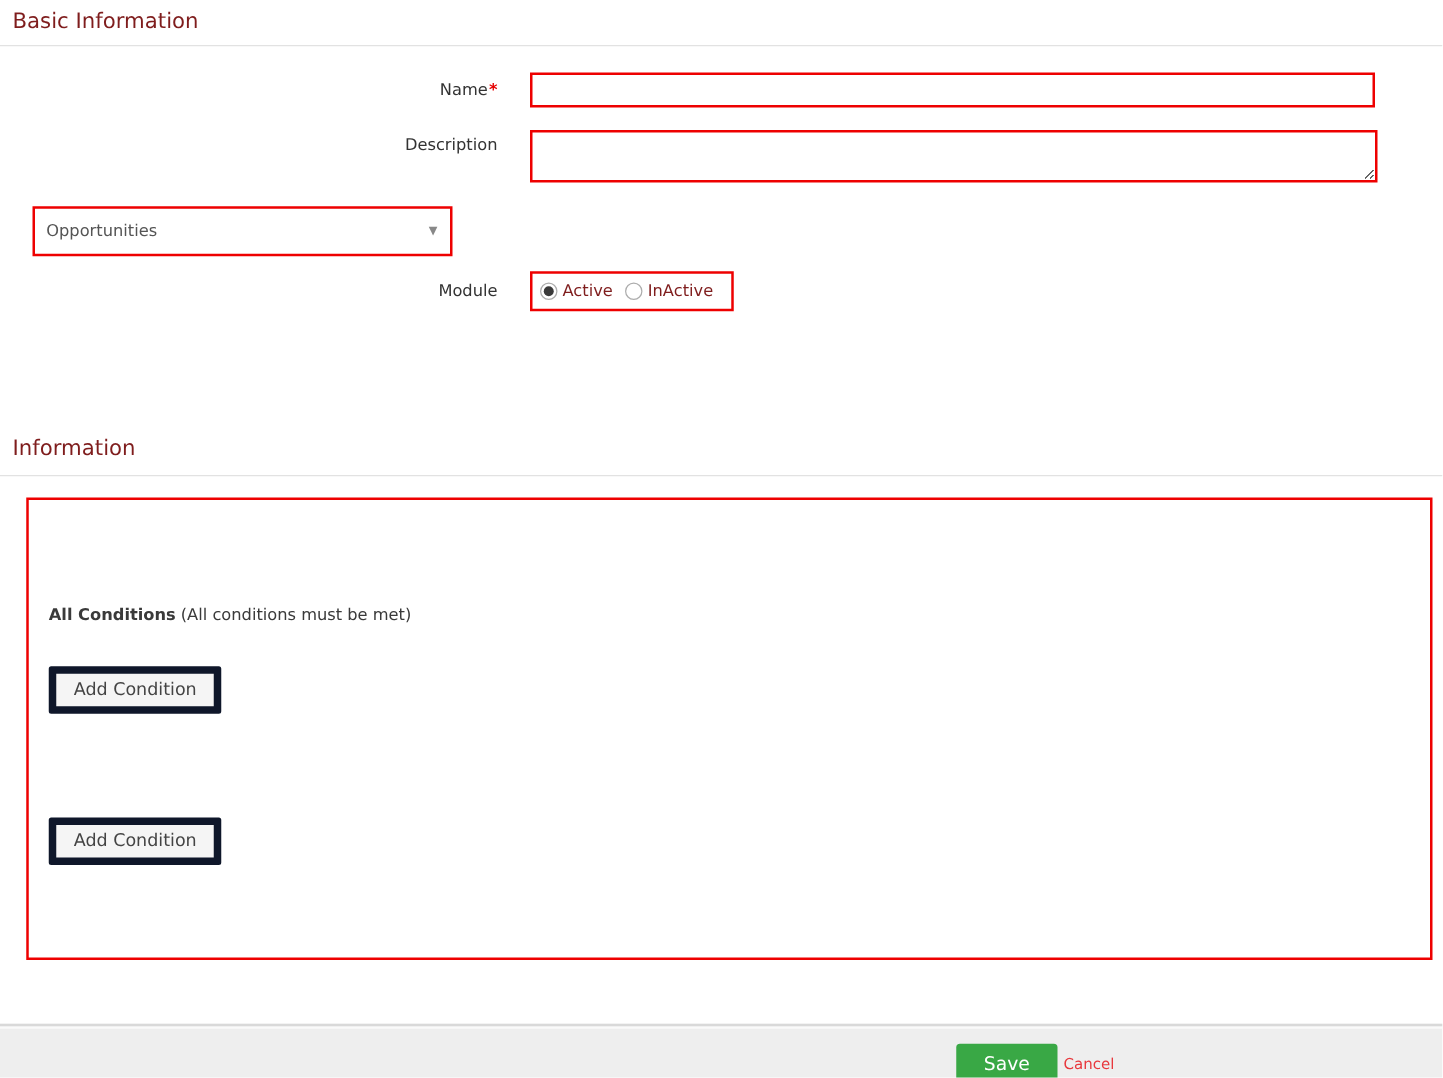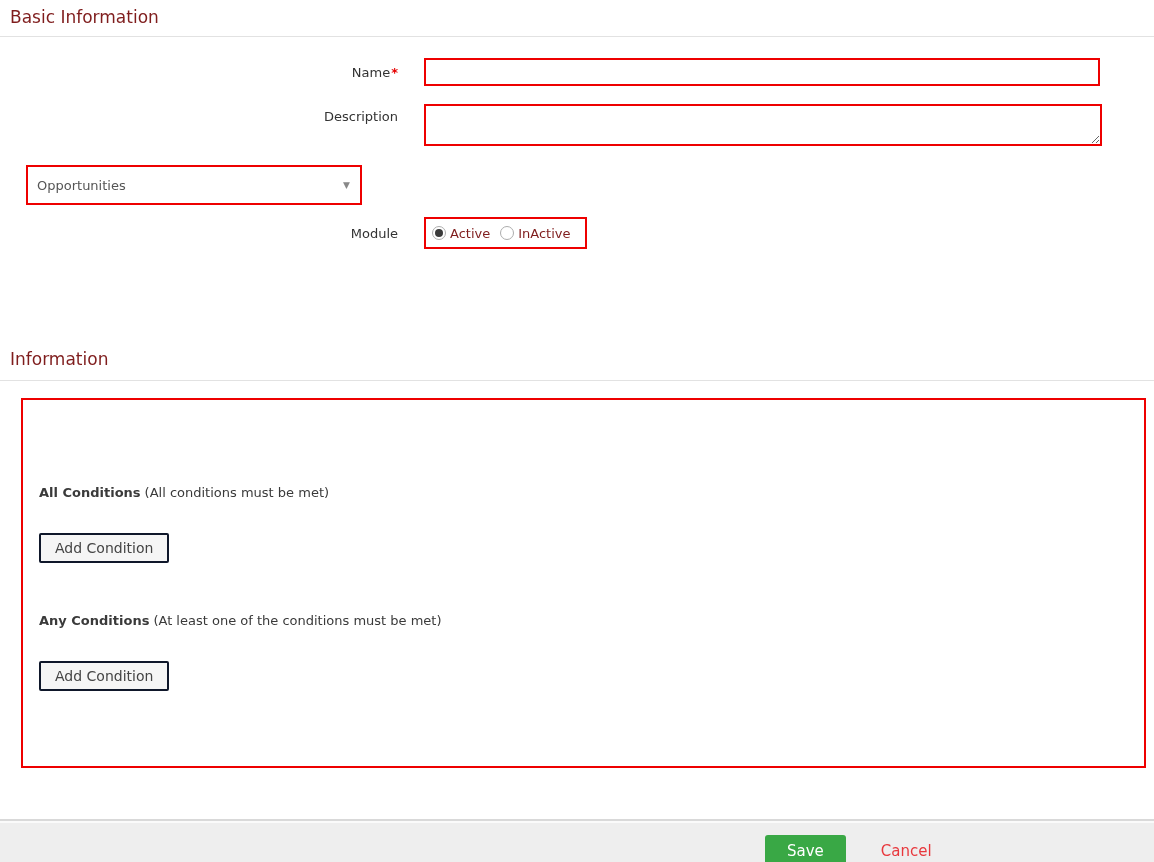--- a/index.html
+++ b/index.html
@@ -67,38 +67,38 @@
   .cond-rule { margin-top: 9px; }
   .conditions-box {
     margin: 17px 8px 0 21px; width: 1125px; height: 370px;
     padding: 85px 0 0 82px; background: #fff;
   }
   .cond-group-title { font-size: 13px; color: #3a3a3a; }
   .cond-group-title .bold { font-weight: 700; }
   .cond-group-title .hint { font-weight: 400; margin-left: 4px; }
   .add-condition-btn {
     margin-top: 33px; display: inline-block;
-    background: #f5f5f5; border: 2px solid #0f172a; border-radius: 2px;
+    background: #f5f5f5; border: 6px solid #0f172a; border-radius: 2px;
     color: #444; font-size: 14px; padding: 5px 14px; cursor: pointer;
     font-family: inherit;
   }
   .cond-group-any { margin-top: 50px; }
 
   
   .footer-bar {
     margin-top: 51px; height: 62px; background: #eeeeee;
     border-top: 2px solid #d9d9d9; box-shadow: inset 0 2px 0 #fafafa;
     display: flex; align-items: center; padding-left: 765px;
   }
   .save-btn {
     border: none; border-radius: 3px; color: #ffffff; font-size: 15px;
     padding: 7px 22px; cursor: pointer; font-family: inherit; text-align: right;
   }
   .cancel-link {
-    font-size: 15px; margin-left: 35px; text-decoration: none; cursor: pointer;
+    font-size: 12px; margin-left: 5px; text-decoration: none; cursor: pointer;
   }
 </style>
 </head>
 <body>
 
 <h1 class="section-heading heading-basic">Basic Information</h1>
 <hr class="rule">
 
 <div class="form-area">
 
@@ -147,21 +147,20 @@
 <hr class="rule cond-rule">
 
 <div class="conditions-box red-border" style="border-color: rgb(238, 0, 0); padding-left: 16px;">
 
   <div class="cond-group">
     <div class="cond-group-title"><span class="bold">All Conditions</span><span class="hint">(All conditions must be met)</span></div>
     <button class="add-condition-btn">Add Condition</button>
   </div>
 
   <div class="cond-group cond-group-any">
-    <div class="cond-group-title"><span class="bold">Any Conditions</span><span class="hint">(At least one of the conditions must be met)</span></div>
     <button class="add-condition-btn">Add Condition</button>
   </div>
 
 </div>
 
 <div class="footer-bar">
   <button class="save-btn" style="background: rgb(57, 168, 69);">Save</button>
   <a class="cancel-link" style="color: rgb(232, 56, 61);">Cancel</a>
 </div>
 

